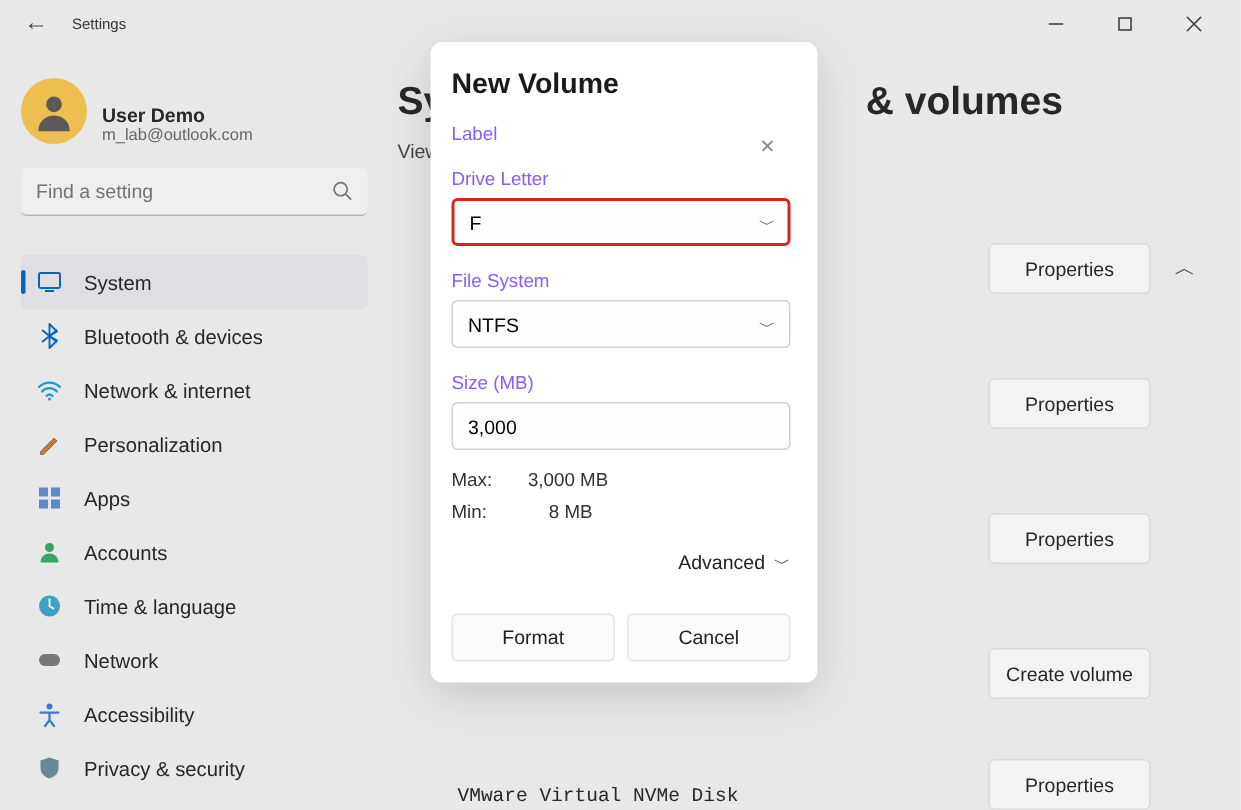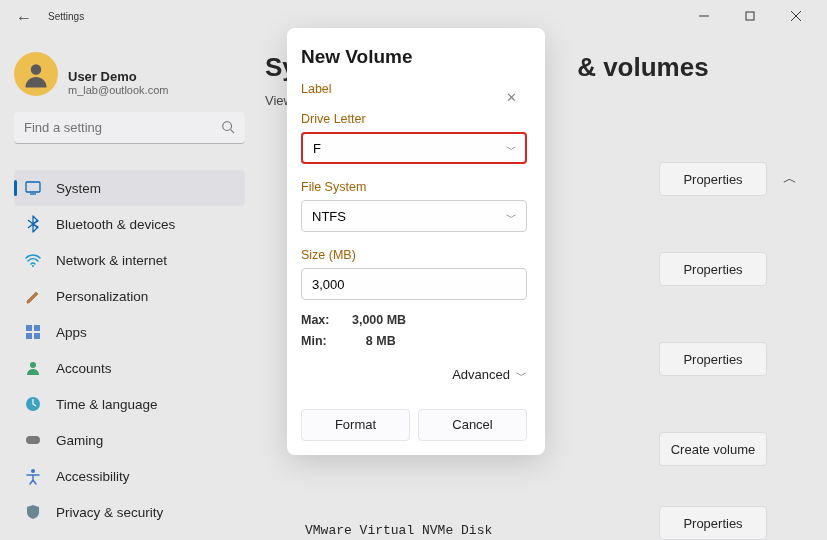--- a/index.html
+++ b/index.html
@@ -31,28 +31,28 @@
   .rightbtns { position:absolute; right:30px; top:130px; display:flex; flex-direction:column; gap:56px;}
   .pbtn { width:108px; height:34px; background:#fff; border:1px solid #e5e5e8; border-radius:4px; font-size:13px; color:#222; display:flex; align-items:center; justify-content:center;}
   .prow { display:flex; align-items:center; gap:16px;}
   .chev { font-size:14px; color:#444; }
   .diskline { position:absolute; left:50px; bottom:2px; font-size:13px; color:#222;font-family:Liberation Mono, monospace;}
 
   
   .overlay { position:absolute; inset:0; background:rgba(100,100,105,0.08); }
   .modal { position:absolute; left:287px; top:28px; width:258px; background:#fff; border-radius:8px; box-shadow:0 8px 30px rgba(0,0,0,0.15); padding:18px 18px 14px 14px; }
   .mtitle { font-size:19px; font-weight:600; margin-bottom:14px;}
-  .mlbl { font-size:12.5px; color:#a16207; margin-bottom:6px; display:block;}
+  .mlbl { font-size:12.5px; color:#8b5cf6; margin-bottom:6px; display:block;}
   .field { position:relative; margin-bottom:16px;}
   .minput { width:100%; height:32px; border:1px solid #d0d0d4; border-radius:4px; padding:0 10px; font-size:13px; background:#fefefe;}
   .minput.sel { appearance:none; padding-right:28px; }
   .hl { border:2px solid #d9261c !important; }
   .clearx { position:absolute; right:10px; top:8px; color:#888; font-size:13px;}
   .dd { position:absolute; right:10px; top:10px; color:#666; font-size:11px;}
-  .stats { font-size:12.5px; color:#333; line-height:1.7; margin-top:-6px; margin-bottom:14px;font-weight:bold;}
+  .stats { font-size:12.5px; color:#333; line-height:1.7; margin-top:-6px; margin-bottom:14px;}
   .stats .k { display:inline-block; width:44px;}
   .adv { text-align:right; font-size:13px; color:#222; margin-bottom:26px; cursor:pointer;}
   .adv span.ic { margin-left:6px; font-size:11px; color:#555;}
   .mbtns { display:flex; gap:8px; }
   .mbtn { flex:1; height:32px; background:#fbfbfd; border:1px solid #e4e4e7; border-radius:4px; font-size:13px; color:#222;}
 </style>
 </head>
 <body>
 
 <div class="titlebar">
@@ -166,21 +166,21 @@
             </svg>
           </span>
           <span>Time &amp; language</span>
         </li>
       <li>
           <span class="nico">
             <svg viewBox="0 0 18 18">
               <rect x="2" y="5" width="14" height="8" rx="4" fill="#7a7a7a"></rect>
             </svg>
           </span>
-          <span>Gaming</span>
+          <span>Network</span>
         </li>
       <li>
           <span class="nico">
             <svg viewBox="0 0 18 18">
               <circle cx="9" cy="4" r="2" fill="#3a7ad6"></circle>
               <path d="M3 8h12M9 8v5m-3 4l3-4 3 4" stroke="#3a7ad6" stroke-width="1.5" fill="none" stroke-linecap="round"></path>
             </svg>
           </span>
           <span>Accessibility</span>
         </li>

